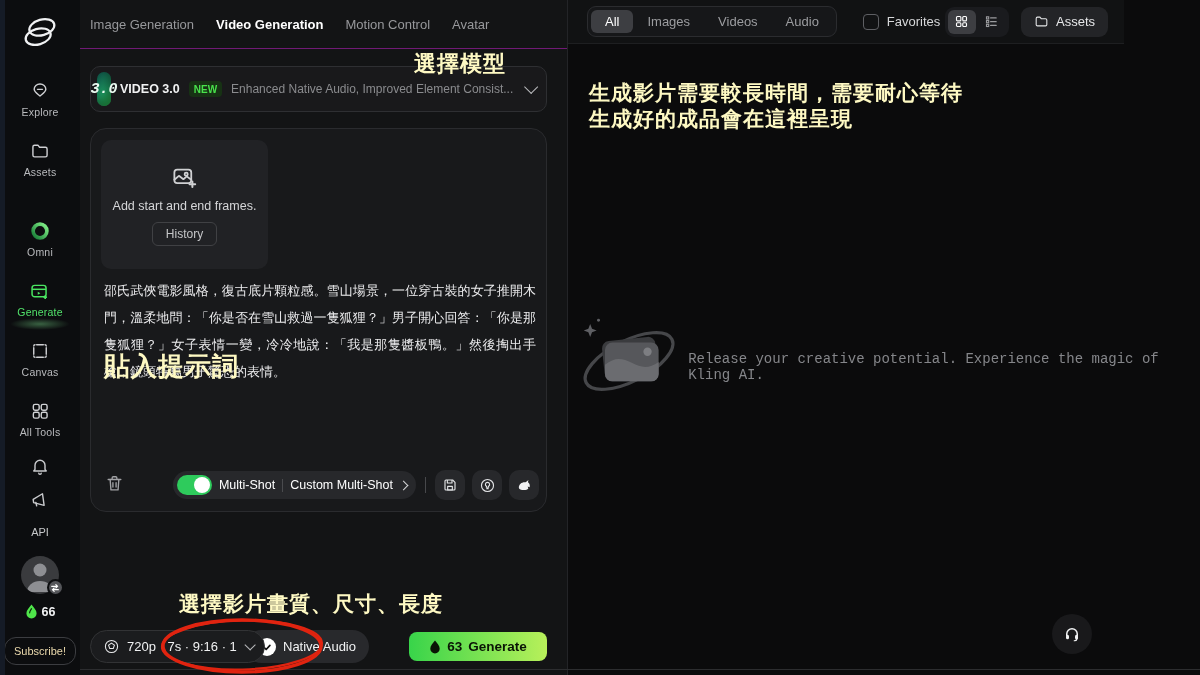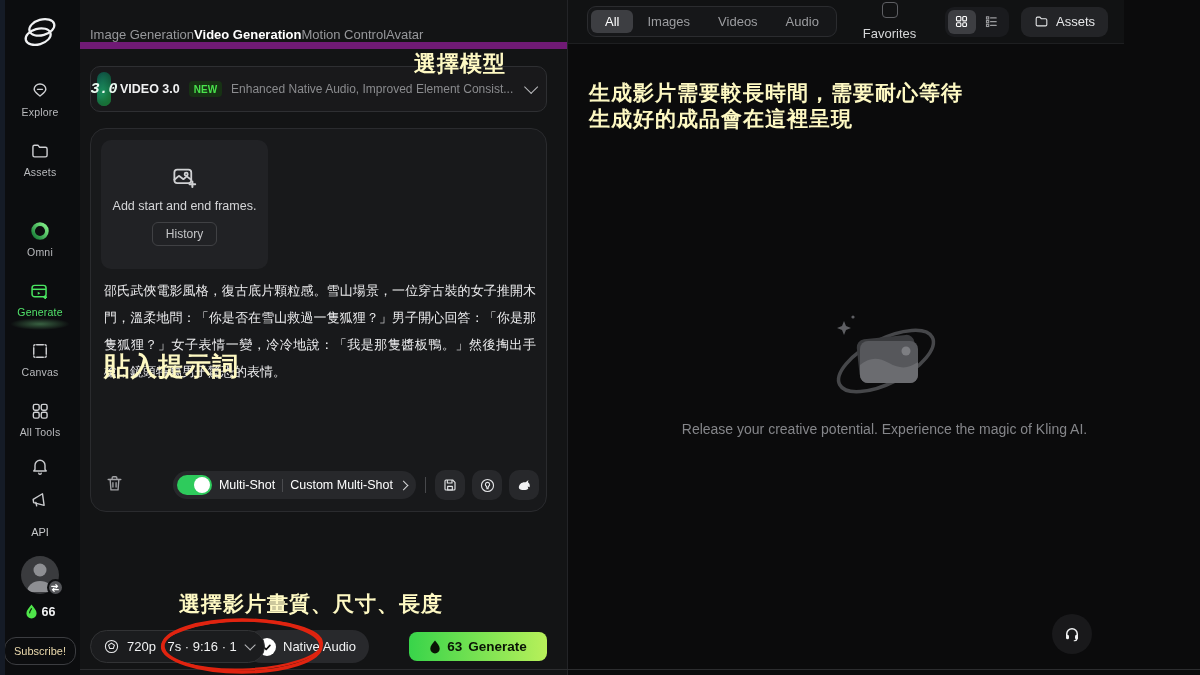--- a/index.html
+++ b/index.html
@@ -22,21 +22,21 @@
   .api-lbl { font-size:11px; color:#c6c7c9; margin-top:16px; cursor:pointer; }
   .avatar-wrap { position:relative; margin-top:18px; cursor:pointer; }
   .avatar { width:38px; height:38px; border-radius:50%; background:#3a3b3e; overflow:hidden; display:flex; align-items:center; justify-content:center; }
   .swap-badge { position:absolute; right:-5px; bottom:-2px; width:17px; height:17px; border-radius:50%; background:#55565a; border:2px solid #0c0d0f; display:flex; align-items:center; justify-content:center; color:#fff; }
   .credits { display:flex; align-items:center; gap:4px; margin-top:10px; }
   .credits .num { color:#f2f3f4; font-size:12.5px; font-weight:bold; }
   .subscribe { margin-top:18px; border:1px solid #3c3d41; border-radius:12px; padding:7px 9px; font-size:11px; color:#ead9ac; background:transparent; cursor:pointer; }
 
   
   .left-panel { position:absolute; left:80px; top:0; width:487px; height:675px; background:#131415; }
-  .tabbar { display:flex; align-items:flex-end; height:49px; padding-left:10px; border-bottom:7px solid #701a75; }
+  .tabbar { display:flex; align-items:center; gap:22px; height:49px; padding-left:10px; border-bottom:1px solid #701a75; }
   .tab { font-size:13px; color:#97989b; cursor:pointer; white-space:nowrap; }
   .tab.active { color:#ffffff; font-weight:bold; }
 
   .model-pill { position:absolute; left:10px; top:66px; width:457px; height:46px; background:#19191b; border:1px solid #2e2f32; border-radius:10px; display:flex; align-items:center; padding:0 12px 0 6px; gap:9px; cursor:pointer; }
   .model-badge { width:14px; height:34px; border-radius:8px; background:linear-gradient(135deg,#0e4d46 0%, #1e9e66 55%, #2fd05a 100%); color:#eafaf0; display:flex; align-items:center; justify-content:center; font-family:Liberation Mono, monospace; font-style:italic; font-weight:bold; font-size:15px; box-shadow:inset -4px -6px 10px rgba(0,0,0,.45); }
   .model-name { color:#f0f1f2; font-size:12.5px; font-weight:bold; white-space:nowrap; }
   .new-badge { background:#173214; color:#49e24c; font-size:10px; font-weight:bold; padding:2.5px 5px; border-radius:4px; }
   .model-desc { color:#8a8b8e; font-size:12px; white-space:nowrap; overflow:hidden; text-overflow:ellipsis; flex:1; }
   .chev-down { width:10px; height:10px; border-right:1.6px solid #b9babd; border-bottom:1.6px solid #b9babd; transform:rotate(45deg) translateY(-3px); flex:none; }
 
@@ -63,30 +63,30 @@
   .check-circle { width:18px; height:18px; border-radius:50%; background:#ffffff; display:flex; align-items:center; justify-content:center; }
   .generate-btn { position:absolute; left:329px; top:632px; width:138px; height:29px; border:none; border-radius:8px; background:linear-gradient(90deg,#38d44a 0%, #b8f05a 100%); display:flex; align-items:center; justify-content:center; gap:6px; color:#0a1405; font-size:13.5px; font-weight:bold; cursor:pointer; }
   .red-oval { position:absolute; left:78px; top:614px; width:168px; height:64px; pointer-events:none; z-index:3; }
 
   
   .right-panel { position:absolute; left:567px; top:0; width:557px; height:675px; background:#0b0b0c; border-left:1px solid #232427; }
   .right-header { height:44px; background:#111213; border-bottom:1px solid #1e1f21; display:flex; align-items:center; padding:0 16px; }
   .segmented { display:flex; align-items:center; background:#161719; border:1px solid #2b2c2f; border-radius:9px; padding:3px; margin-left:3px; }
   .seg-item { font-size:13px; color:#9c9da0; padding:4px 14px; border-radius:6px; cursor:pointer; white-space:nowrap; }
   .seg-item.active { background:#3d3e42; color:#ffffff; }
-  .favorites { display:flex; align-items:center; gap:8px; margin-left:26px; cursor:pointer;flex-direction:column; }
+  .favorites { display:flex; align-items:center; gap:8px; margin-left:26px; cursor:pointer; }
   .fav-box { width:16px; height:16px; border:1.5px solid #5e5f63; border-radius:4px; background:transparent; }
   .fav-label { font-size:13px; color:#d6d7d9; }
   .header-right { margin-left:auto; display:flex; align-items:center; gap:12px; }
   .view-toggle { display:flex; align-items:center; background:#1a1b1e; border-radius:9px; padding:3px; gap:2px; }
   .view-btn { width:28px; height:24px; border-radius:6px; display:flex; align-items:center; justify-content:center; color:#9a9b9e; cursor:pointer; }
   .view-btn.active { background:#3d3e42; color:#ffffff; }
   .assets-btn { display:flex; align-items:center; gap:7px; background:#232427; border:none; border-radius:9px; height:30px; padding:0 13px; color:#e6e7e9; font-size:13px; cursor:pointer; }
 
-  .empty-state { position:absolute; left:0; top:313px; width:633px; display:flex; flex-direction:column; align-items:center; }
+  .empty-state { position:absolute; left:0; top:313px; width:633px; display:flex; align-items:center;font-family:Liberation Mono, monospace; }
   .empty-msg { margin-top:12px; font-size:14px; color:#85868a; }
   .headset-btn { position:absolute; left:1052px; top:614px; width:40px; height:40px; border-radius:50%; background:#19191b; display:flex; align-items:center; justify-content:center; color:#f2f3f4; cursor:pointer; }
 
   
   .anno { position:absolute; color:#fef9c3; font-weight:700; letter-spacing:1px; pointer-events:none; z-index:6; white-space:nowrap; }
   .anno-model { left:414px; top:49px; font-size:22px; }
   .anno-result { left:588px; top:80px; font-size:21px; line-height:26px; white-space:normal; width:480px; }
   .anno-prompt { left:103px; top:359px; font-size:26px; }
   .anno-settings { left:99px; top:590px; font-size:21px; }
 

